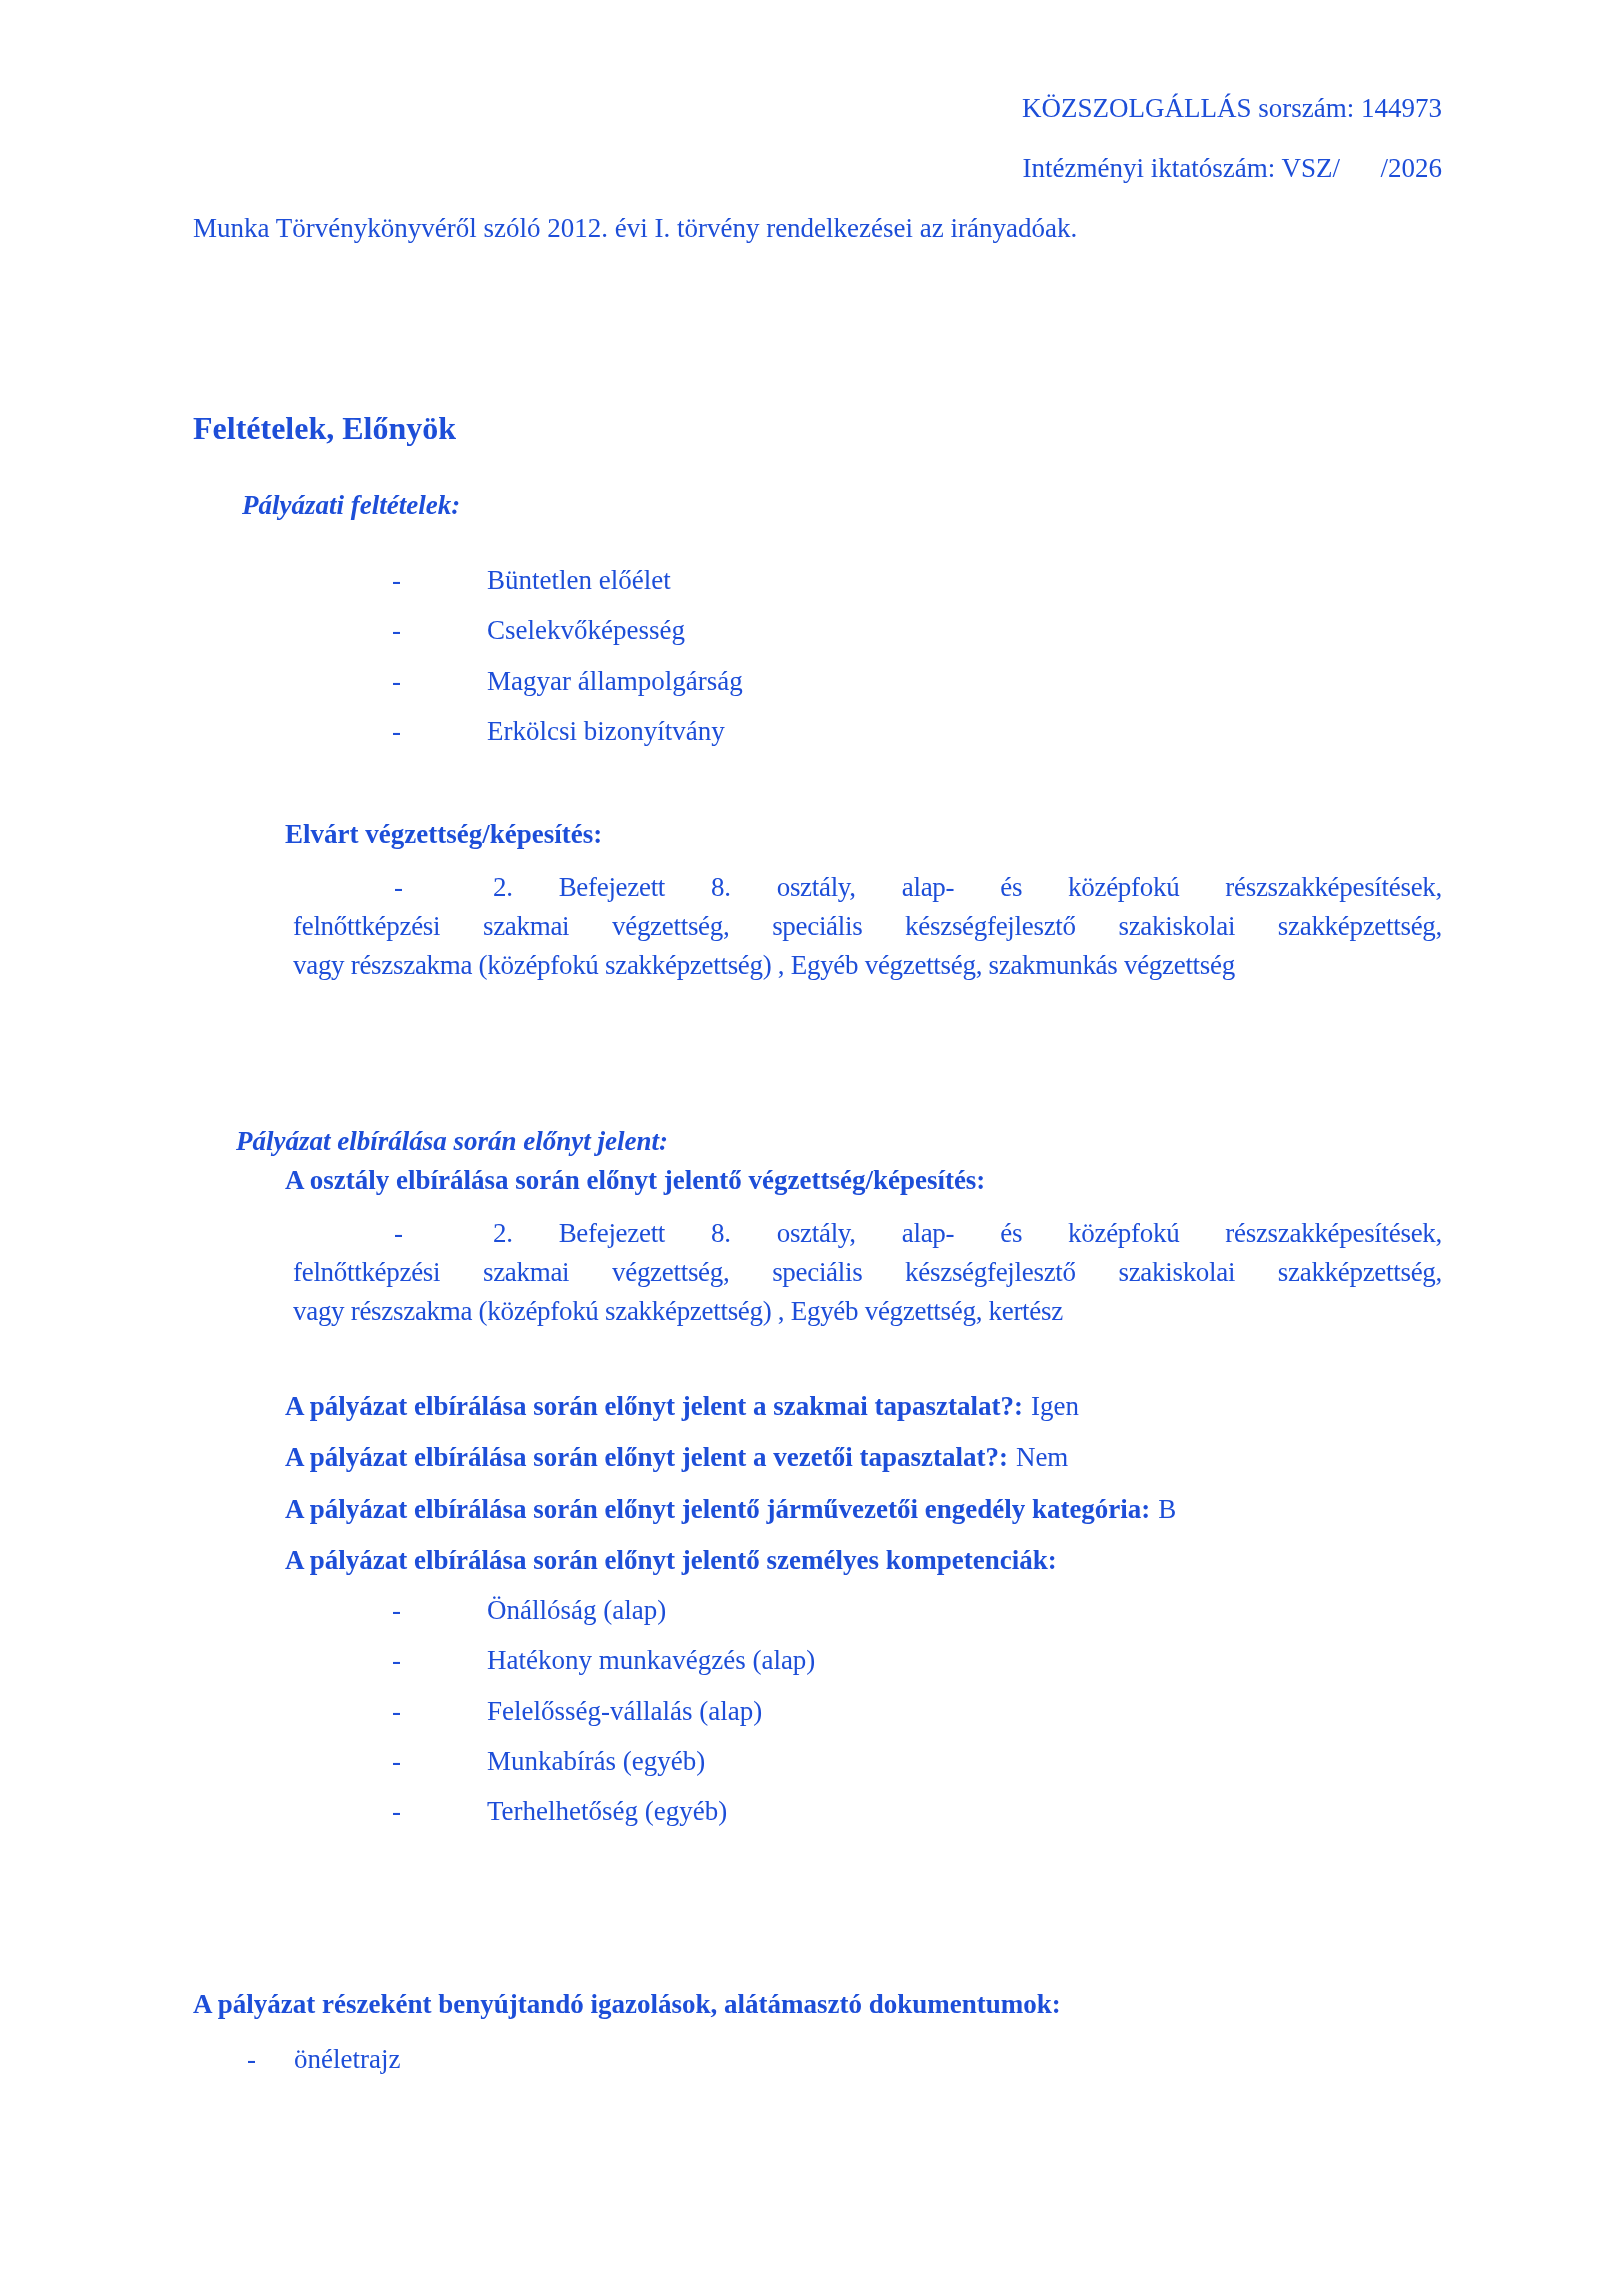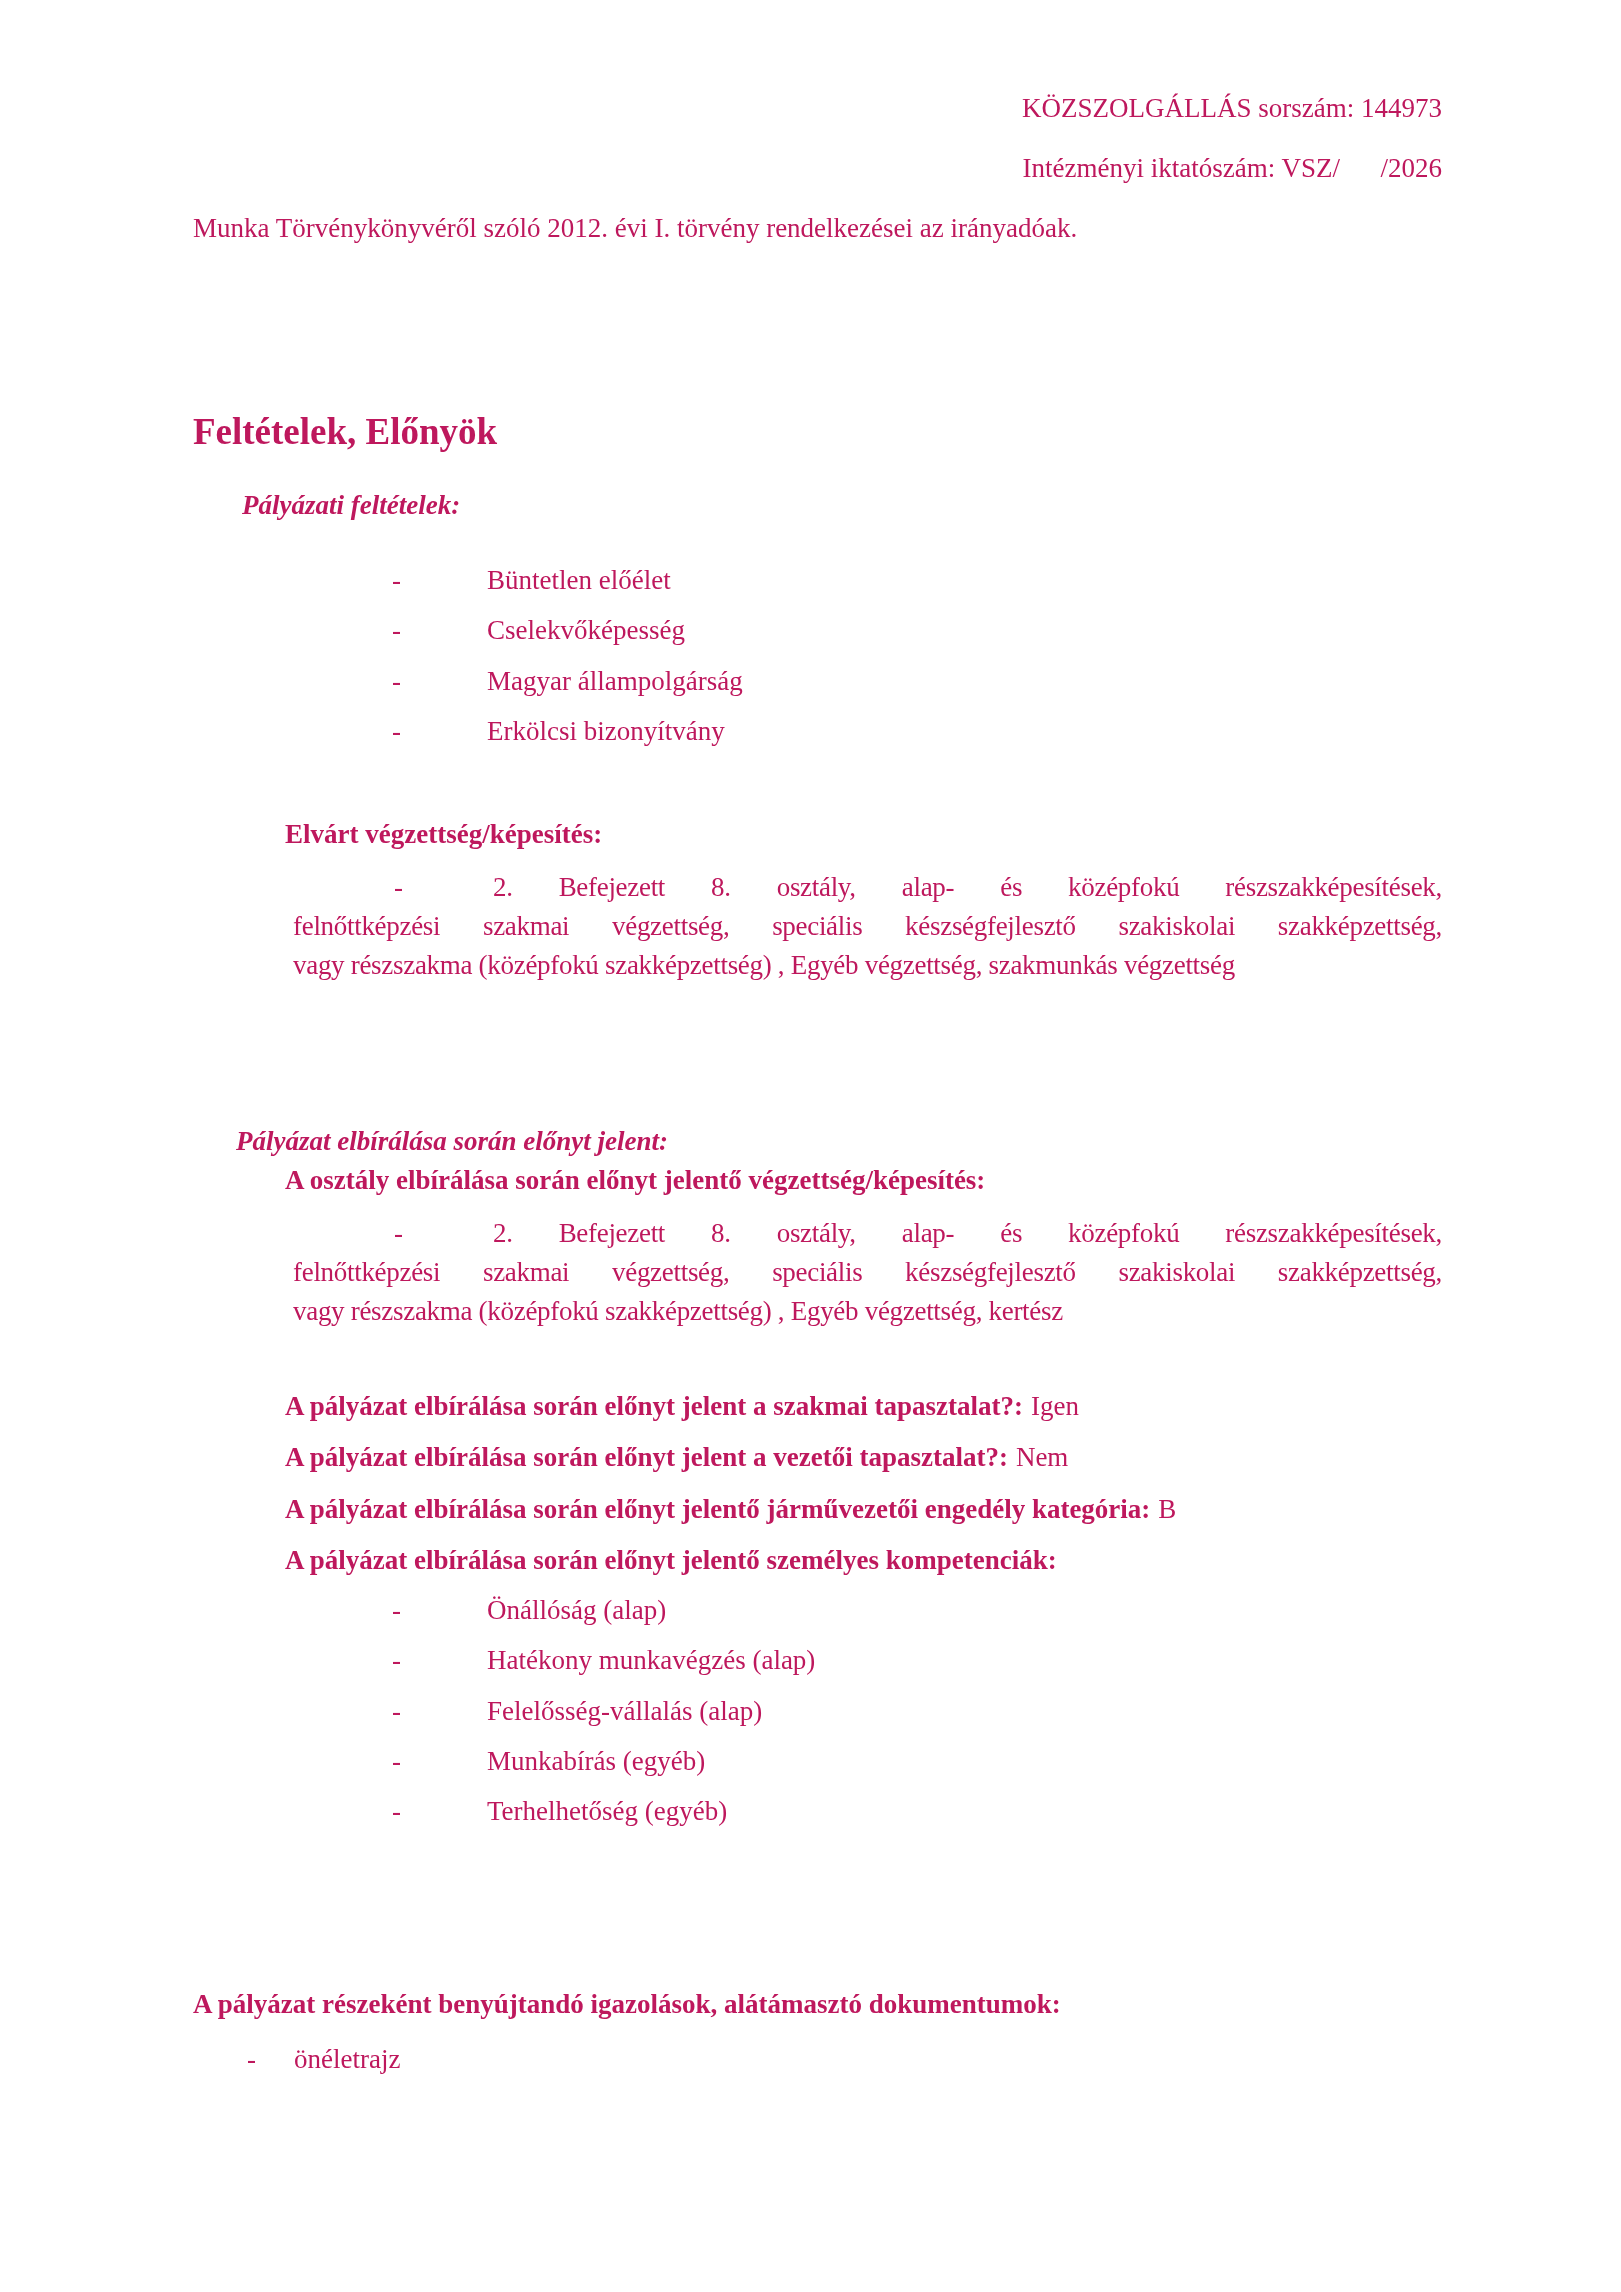--- a/index.html
+++ b/index.html
@@ -6,34 +6,34 @@
     margin: 0;
     padding: 0;
     background: #ffffff;
   }
   .page {
     position: relative;
     width: 1621px;
     height: 2293px;
     background: #ffffff;
     font-family: "Liberation Serif", serif;
-    color: #be185d;
+    color: #1d4ed8;
     font-size: 27px;
     line-height: 1.35;
     overflow: hidden;
   }
   .abs { position: absolute; }
   .bold { font-weight: bold; }
   .bolditalic { font-weight: bold; font-style: italic; }
   .nowrap { white-space: nowrap; }
   .prespace { white-space: pre; }
   .rightalign { text-align: right; }
 
   .doc-title {
-    font-size: 37px;
+    font-size: 32px;
     font-weight: bold;
   }
 
   
   .dash-list .list-row {
     padding-left: 199px;
     line-height: 36px;
     margin-bottom: 14.3px;
     white-space: nowrap;
   }

